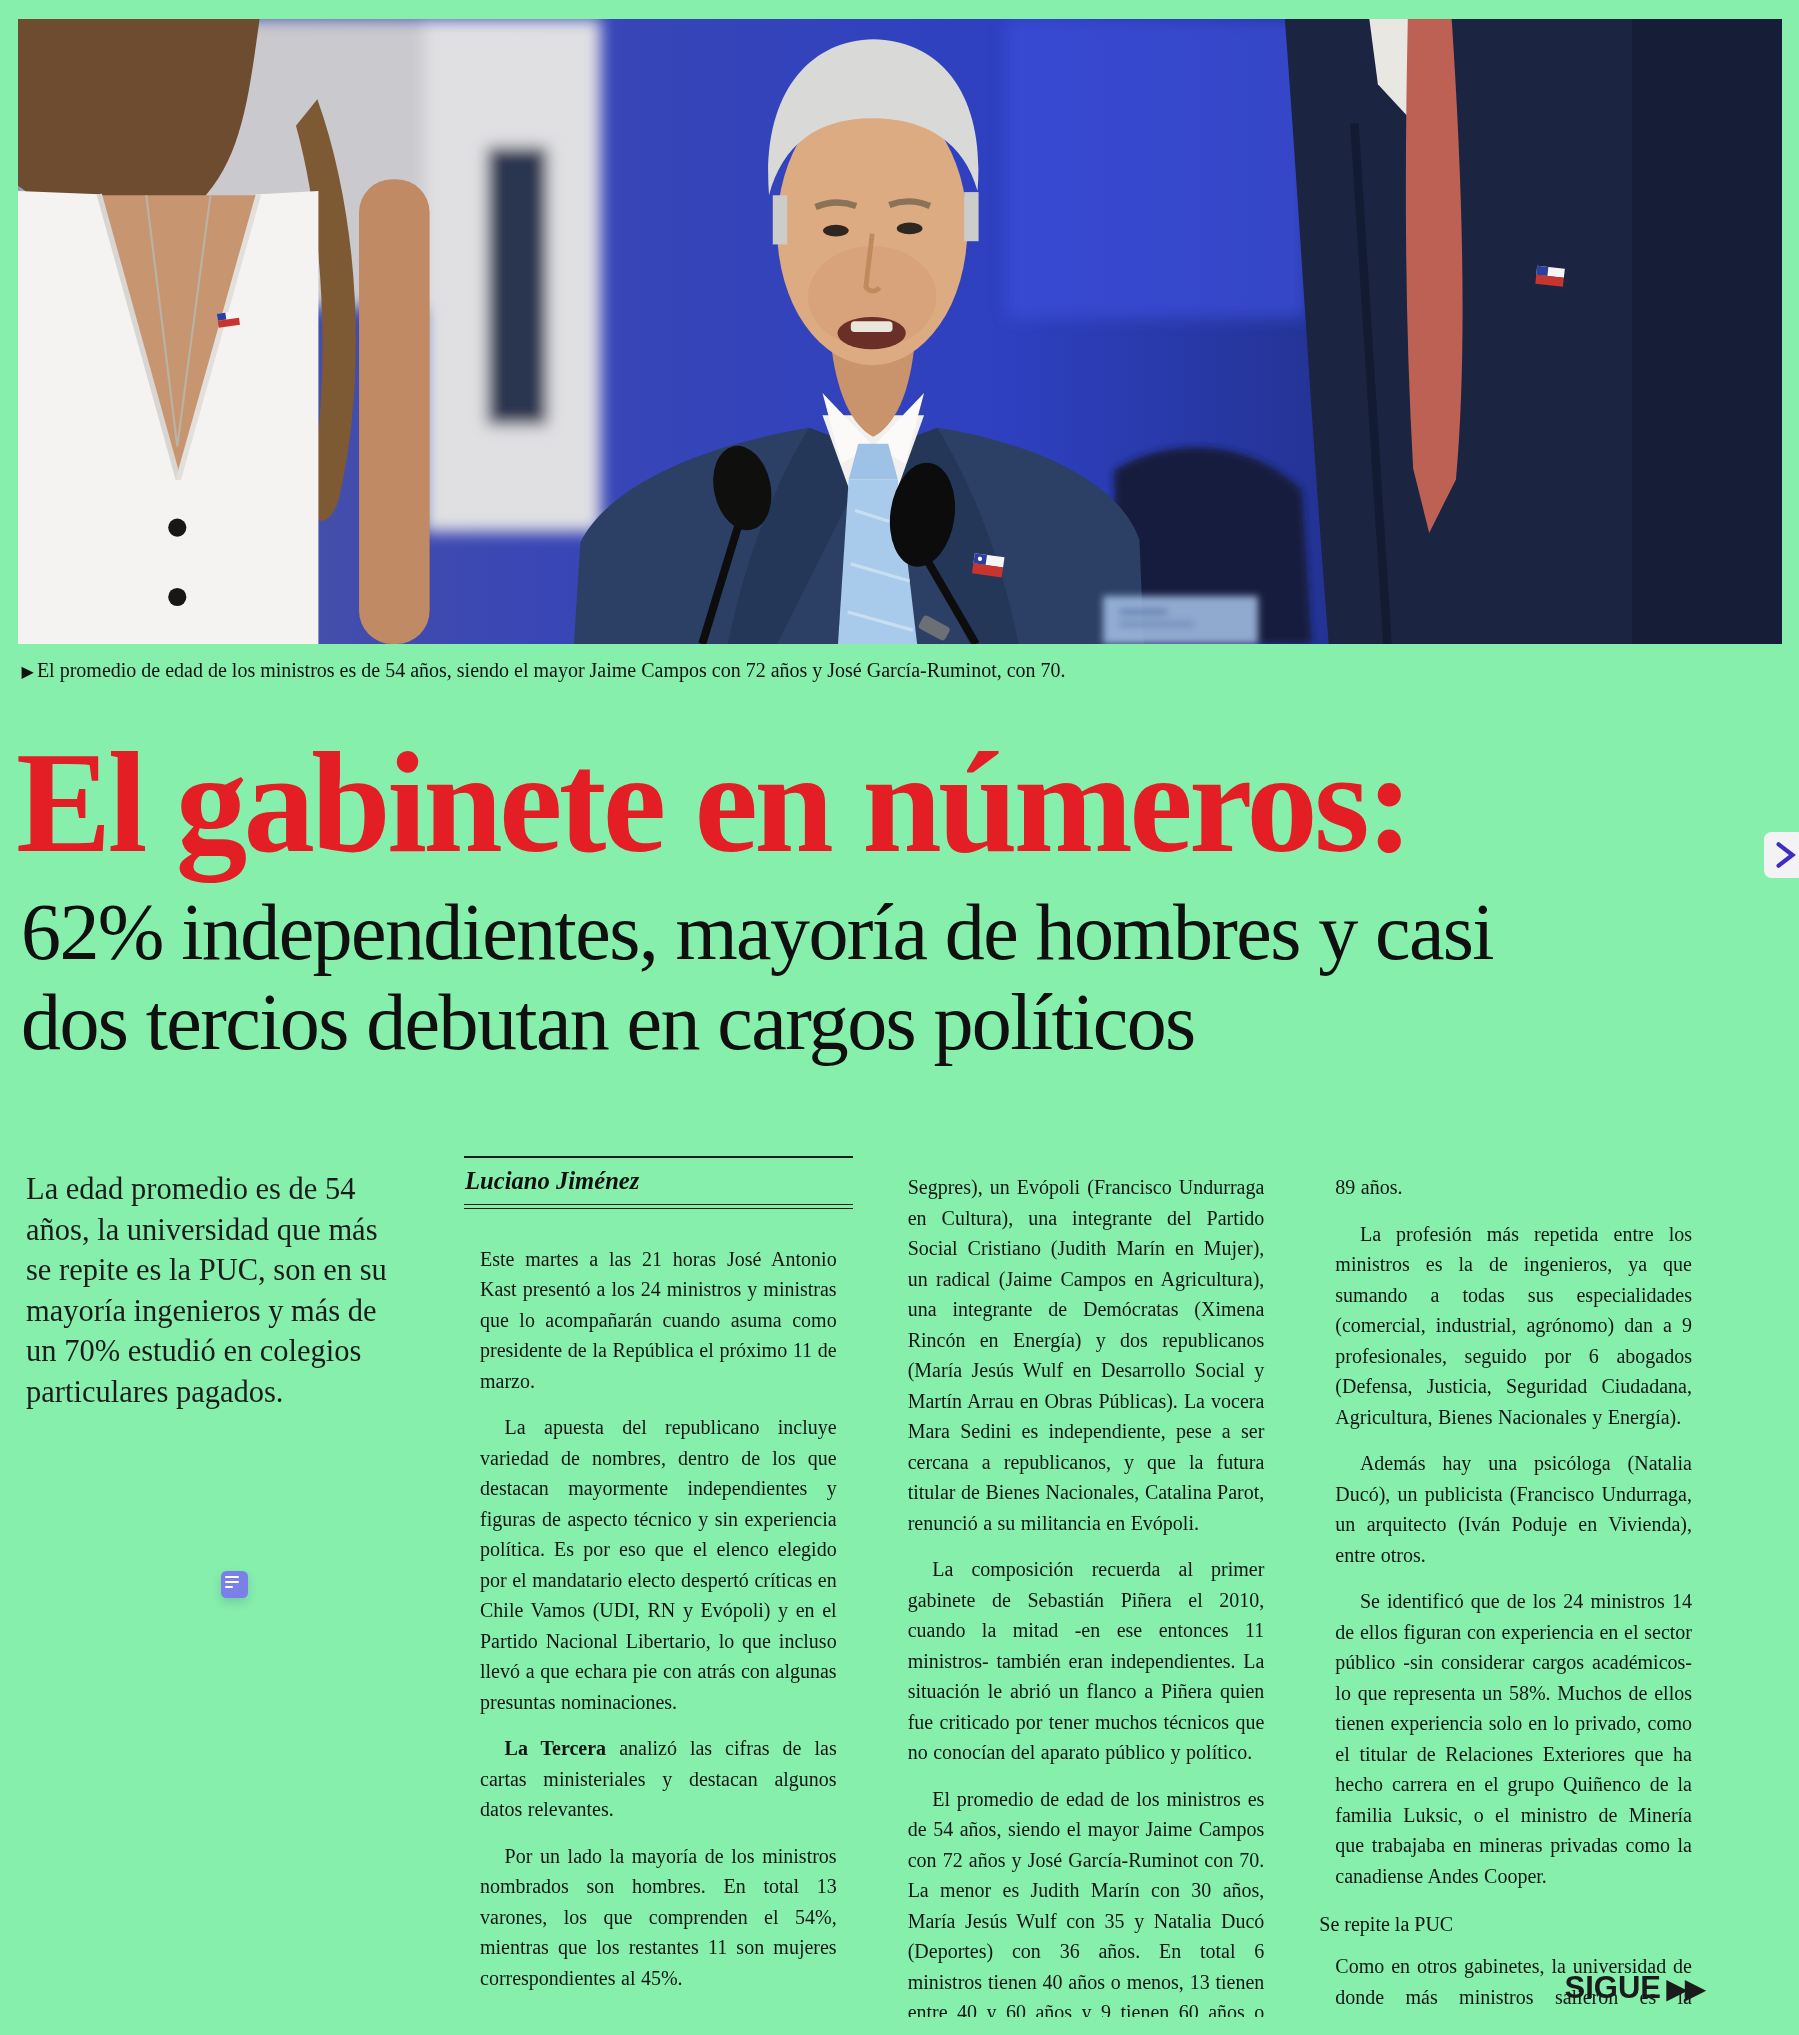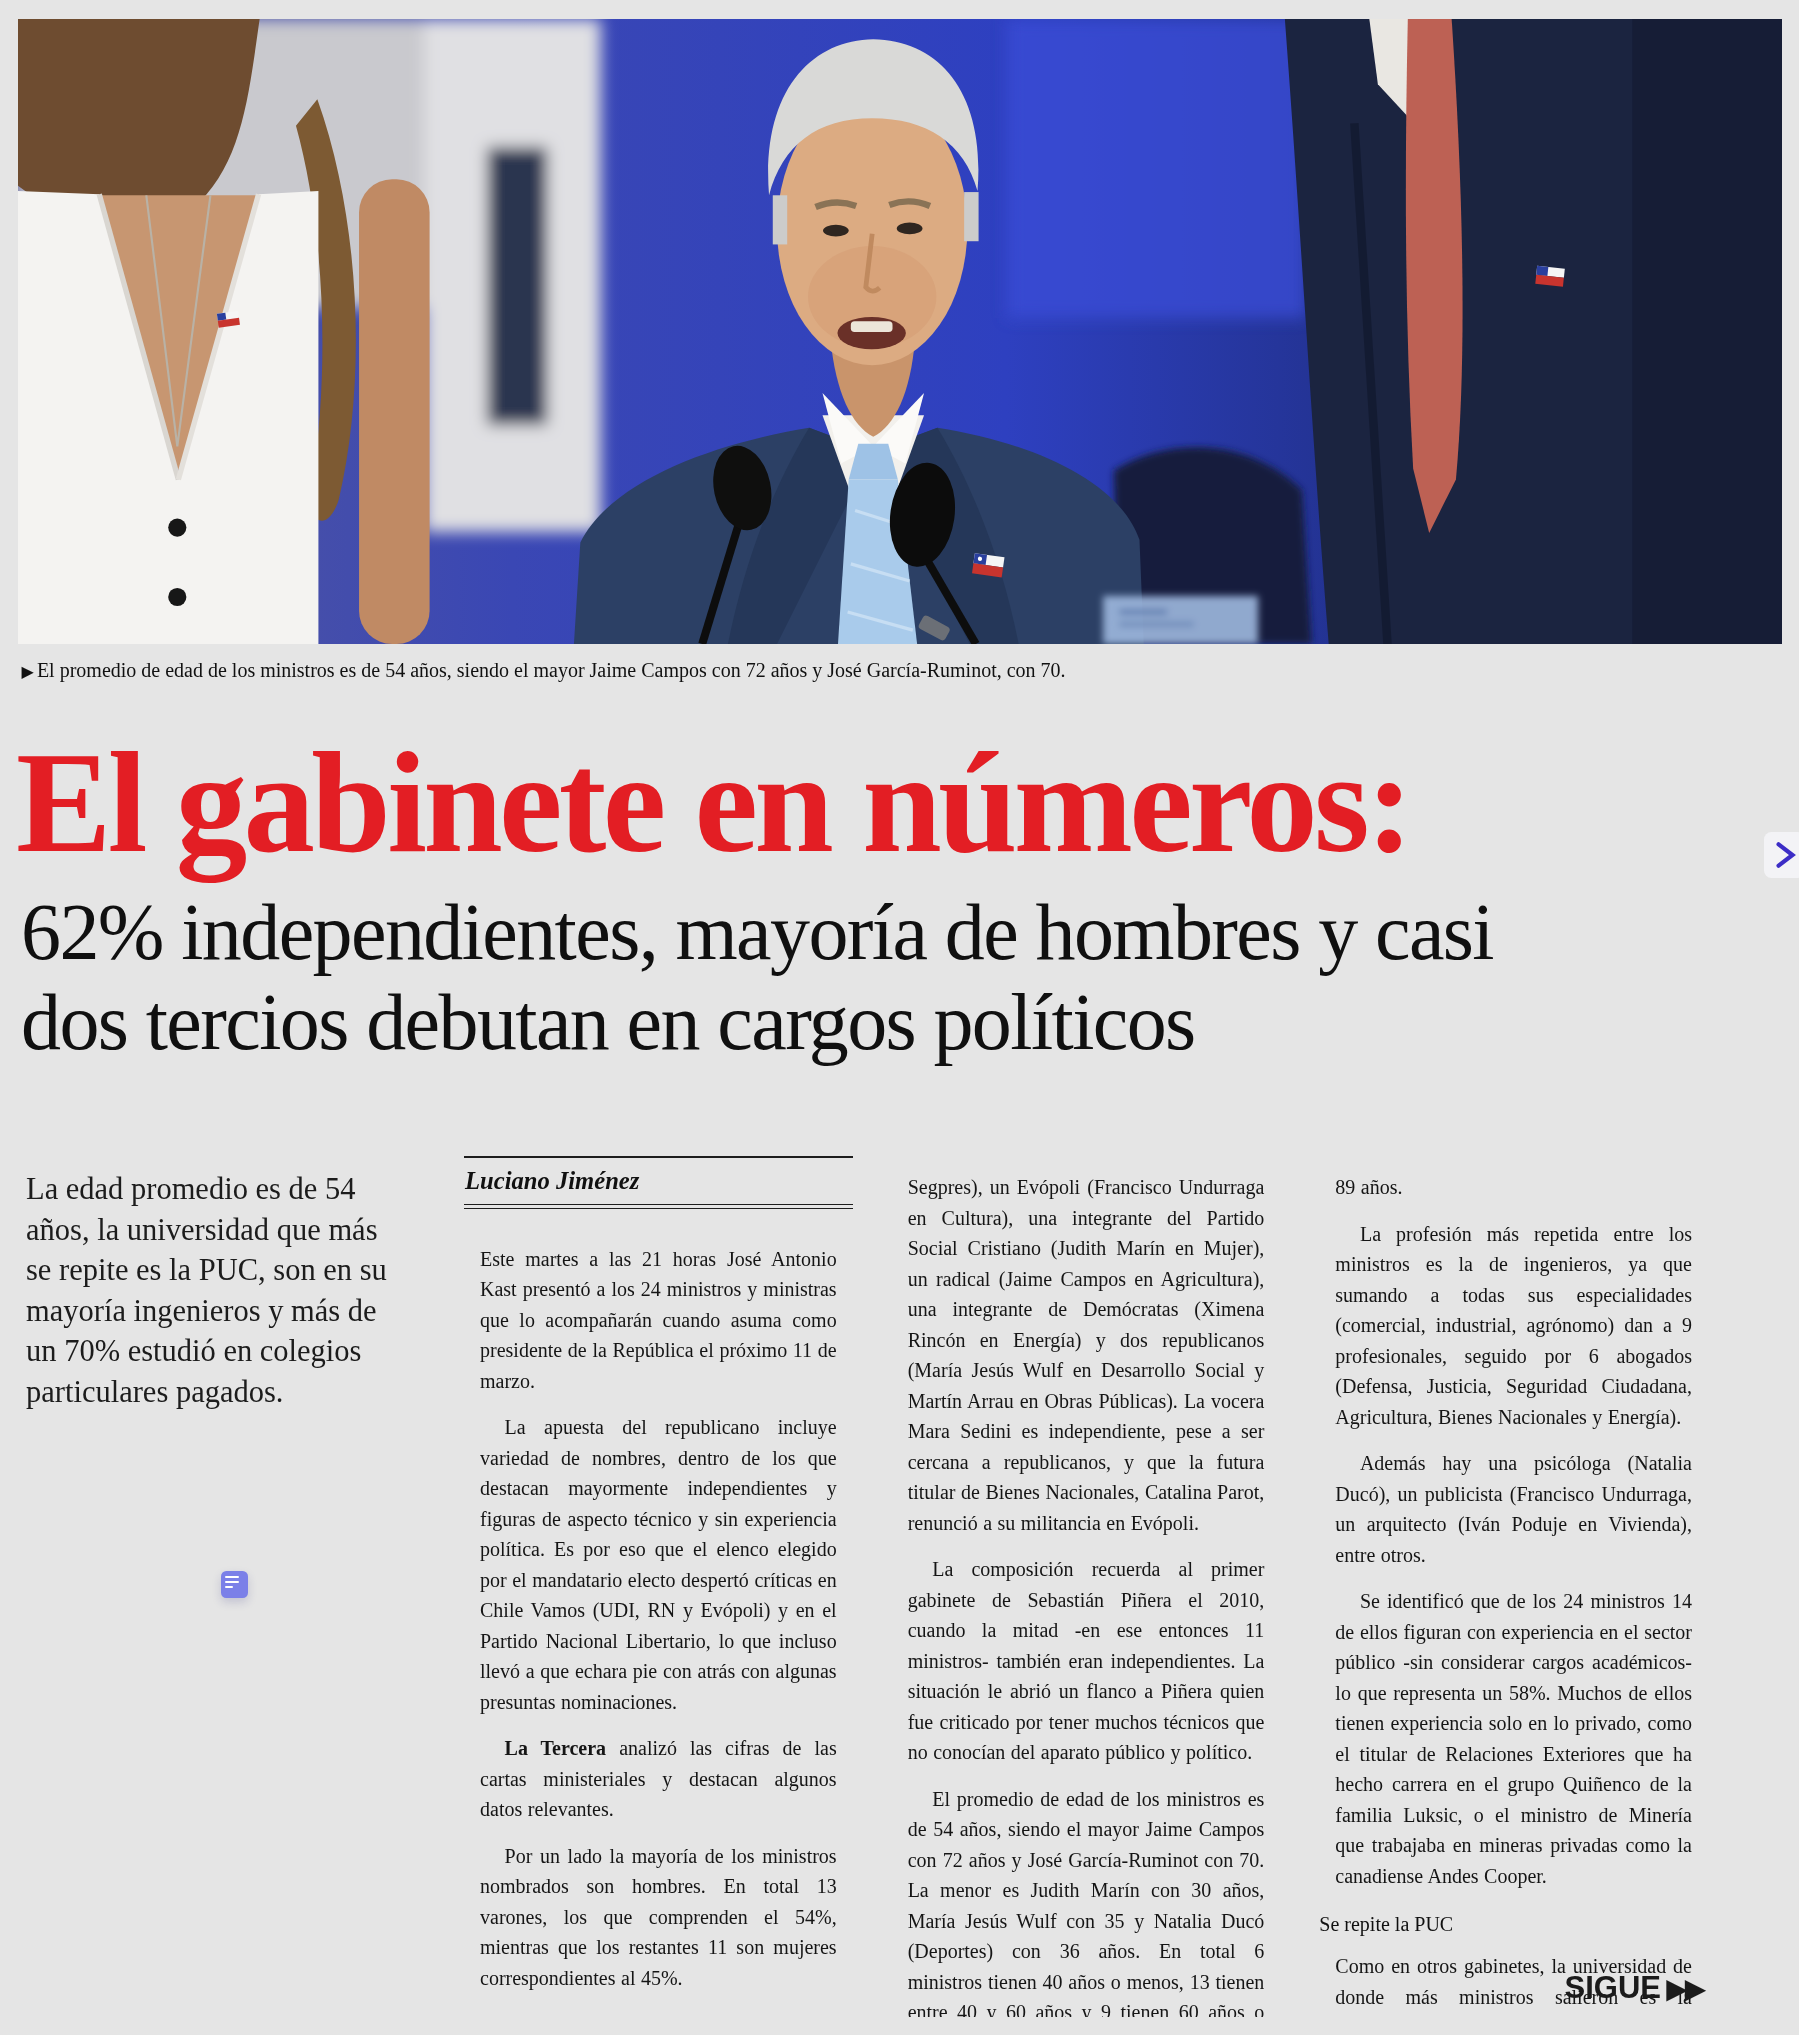--- a/index.html
+++ b/index.html
@@ -1,19 +1,19 @@
 <!DOCTYPE html>
 <html lang="es" style="font-size:8.6px"><head>
 <meta charset="utf-8">
 <style>
   html,body{margin:0;padding:0;background:#ffffff;}
   body{width:1799px;height:2035px;position:relative;overflow:hidden;
        font-family:"Liberation Serif","DejaVu Serif",serif;color:#161616;
        -webkit-font-smoothing:antialiased;}
-  .page{position:absolute;inset:0;background:#e5e5e5;}
+  .page{position:absolute;inset:0;background:#86efac;}
 
   
   figure.photo{position:absolute;left:17.6px;top:19px;width:1764px;height:625px;margin:0;
                overflow:hidden;background:#26379c;}
   figure.photo svg{display:block;width:100%;height:100%;}
 
   .caption{position:absolute;left:21.4px;top:658px;width:1742px;margin:0;
            font-size:20px;line-height:1.25;color:#111;}
   .caption .cap-marker{font-family:"DejaVu Sans",sans-serif;font-size:16px;margin-right:3.2px;}
 

